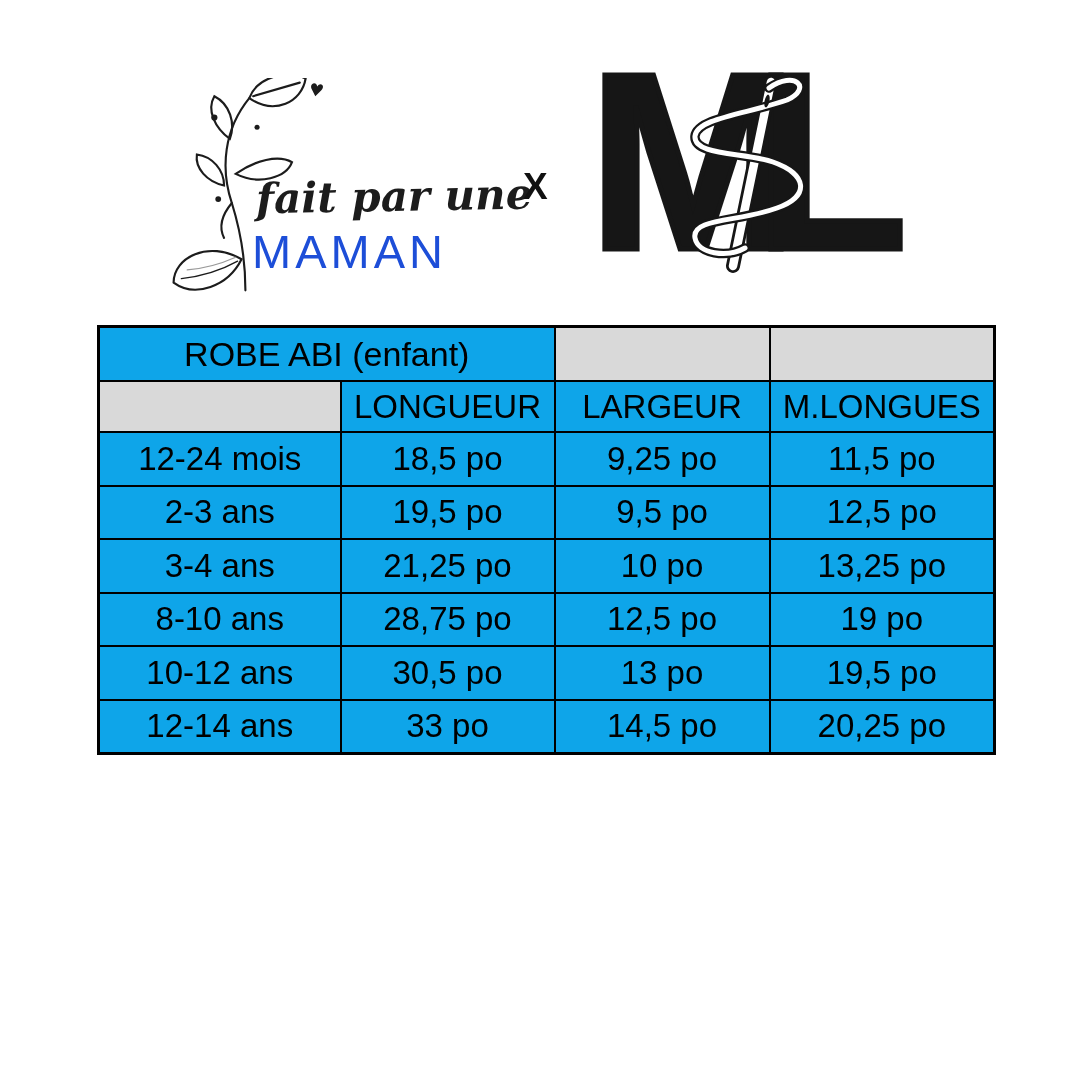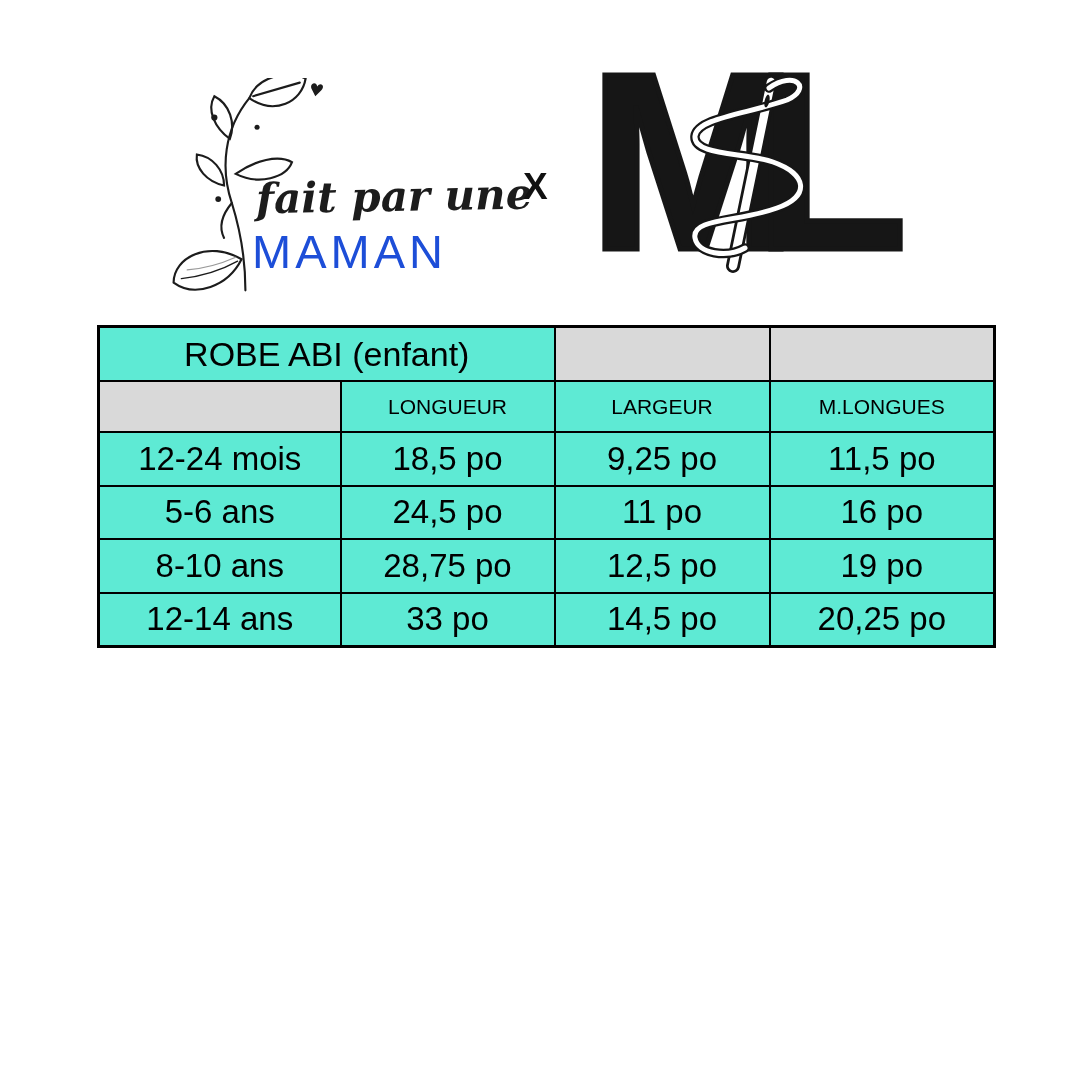--- a/index.html
+++ b/index.html
@@ -36,24 +36,24 @@
   .needle-thread{position:absolute;left:95px;top:32px;}
 
   
   table.size-table{
     position:absolute;left:97px;top:325px;width:896px;
     border-collapse:collapse;table-layout:fixed;
     border:3px solid #000;
   }
   .size-table td{
     border:2.5px solid #000;text-align:center;vertical-align:middle;
-    padding:0;font-size:33px;color:#000;background:#5eead4;overflow:hidden;
+    padding:0;font-size:33px;color:#000;background:#0ea5e9;overflow:hidden;
   }
   .size-table .r-title td{height:52px;font-size:34px;}
-  .size-table .r-head td{height:49px;font-size:21px;}
+  .size-table .r-head td{height:49px;font-size:33px;}
   .size-table .r-data td{height:51.5px;}
   .size-table td.c-gray{background:#d9d9d9;}
 </style>
 </head>
 <body>
 
 <div class="brand-left">
   <svg class="sprig" viewBox="0 0 170 220" width="165" height="215" aria-hidden="true">
     <g stroke="#1c1c1c" stroke-width="2.2" fill="none" stroke-linecap="round">
       <path d="M88 218 C88 190 84 160 74 128 C62 92 66 52 92 20"></path>
@@ -117,39 +117,51 @@
     </tr>
   </thead>
   <tbody>
   <tr class="r-data">
     <td>12-24 mois</td>
     <td>18,5 po</td>
     <td>9,25 po</td>
     <td>11,5 po</td>
   </tr>
 
+  <tr class="r-data">
+    <td>2-3 ans</td>
+    <td>19,5 po</td>
+    <td>9,5 po</td>
+    <td>12,5 po</td>
+  </tr>
+
+  <tr class="r-data">
+    <td>3-4 ans</td>
+    <td>21,25 po</td>
+    <td>10 po</td>
+    <td>13,25 po</td>
+  </tr>
 
 
-
-  <tr class="r-data">
-    <td>5-6 ans</td>
-    <td>24,5 po</td>
-    <td>11 po</td>
-    <td>16 po</td>
-  </tr>
 
 
 
   <tr class="r-data">
     <td>8-10 ans</td>
     <td>28,75 po</td>
     <td>12,5 po</td>
     <td>19 po</td>
   </tr>
 
+  <tr class="r-data">
+    <td>10-12 ans</td>
+    <td>30,5 po</td>
+    <td>13 po</td>
+    <td>19,5 po</td>
+  </tr>
 
   <tr class="r-data">
     <td>12-14 ans</td>
     <td>33 po</td>
     <td>14,5 po</td>
     <td>20,25 po</td>
   </tr>
 </tbody>
 </table>
 

